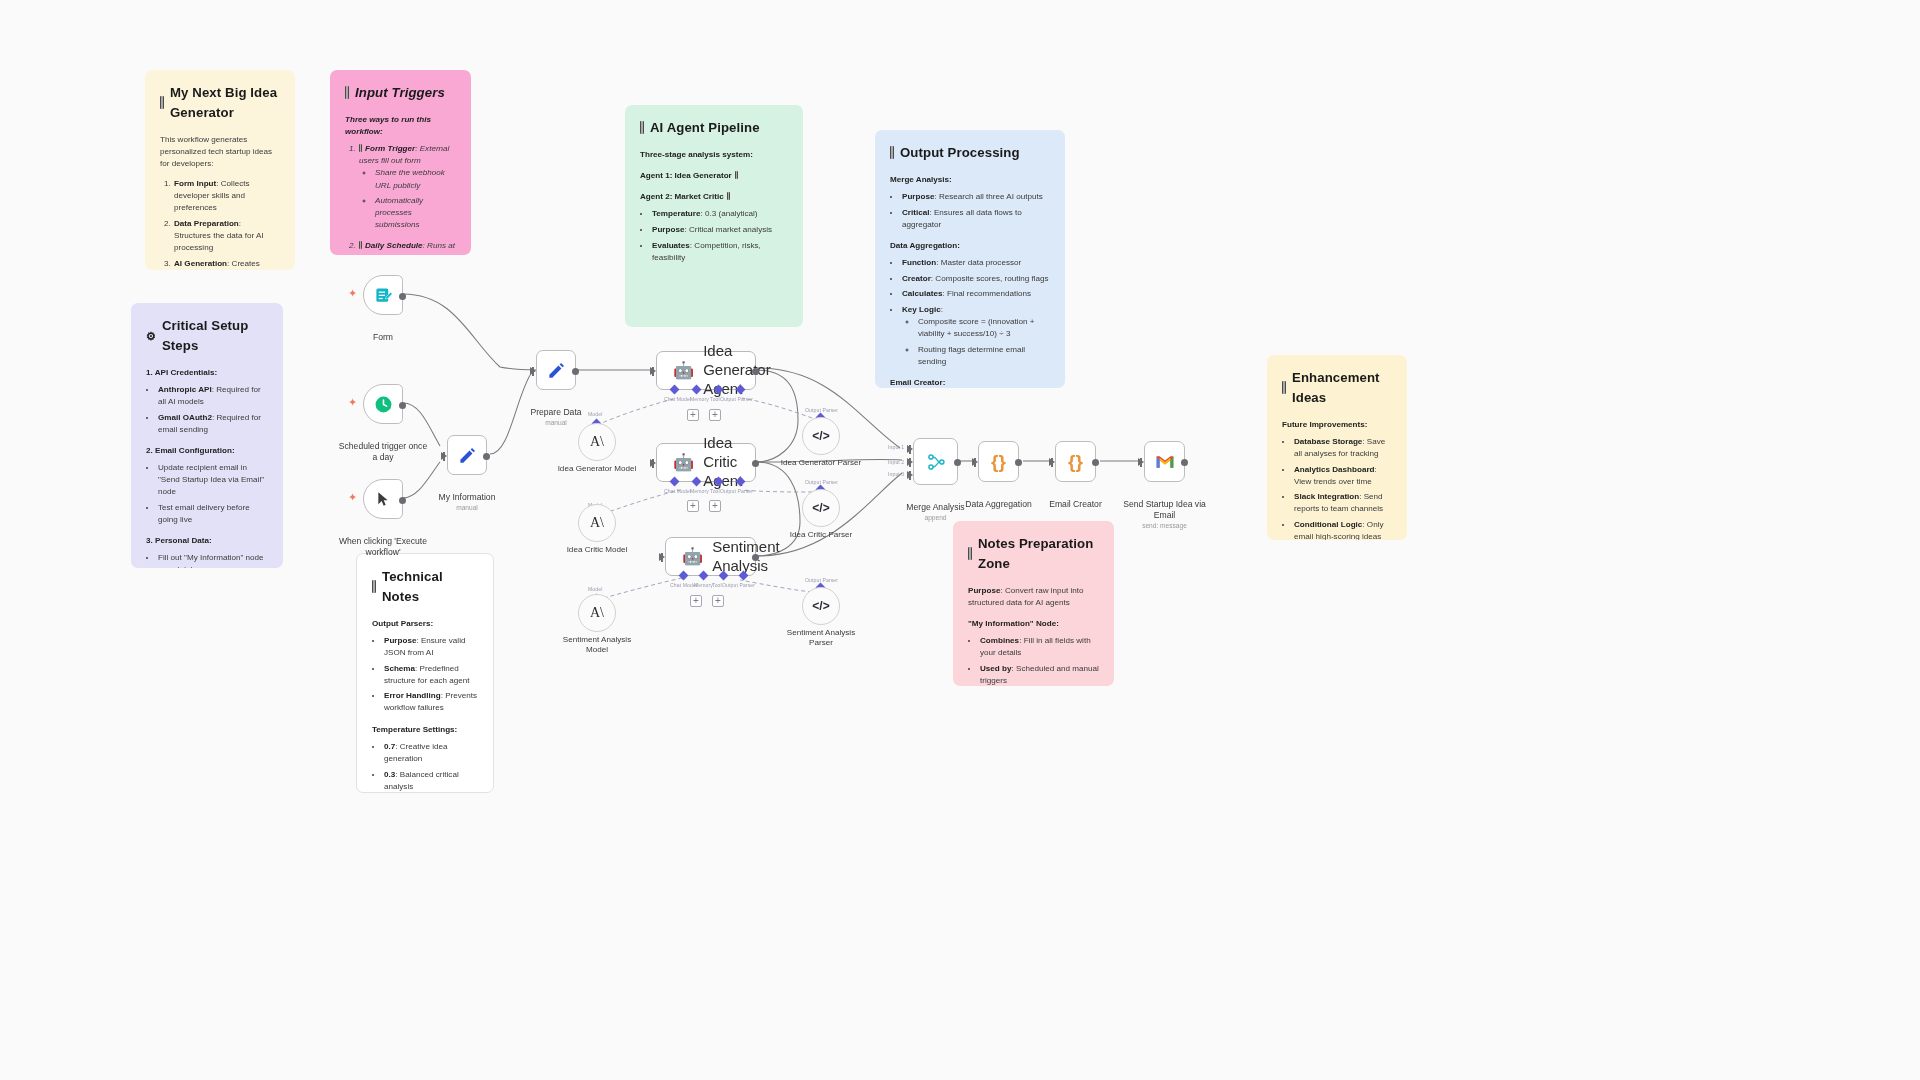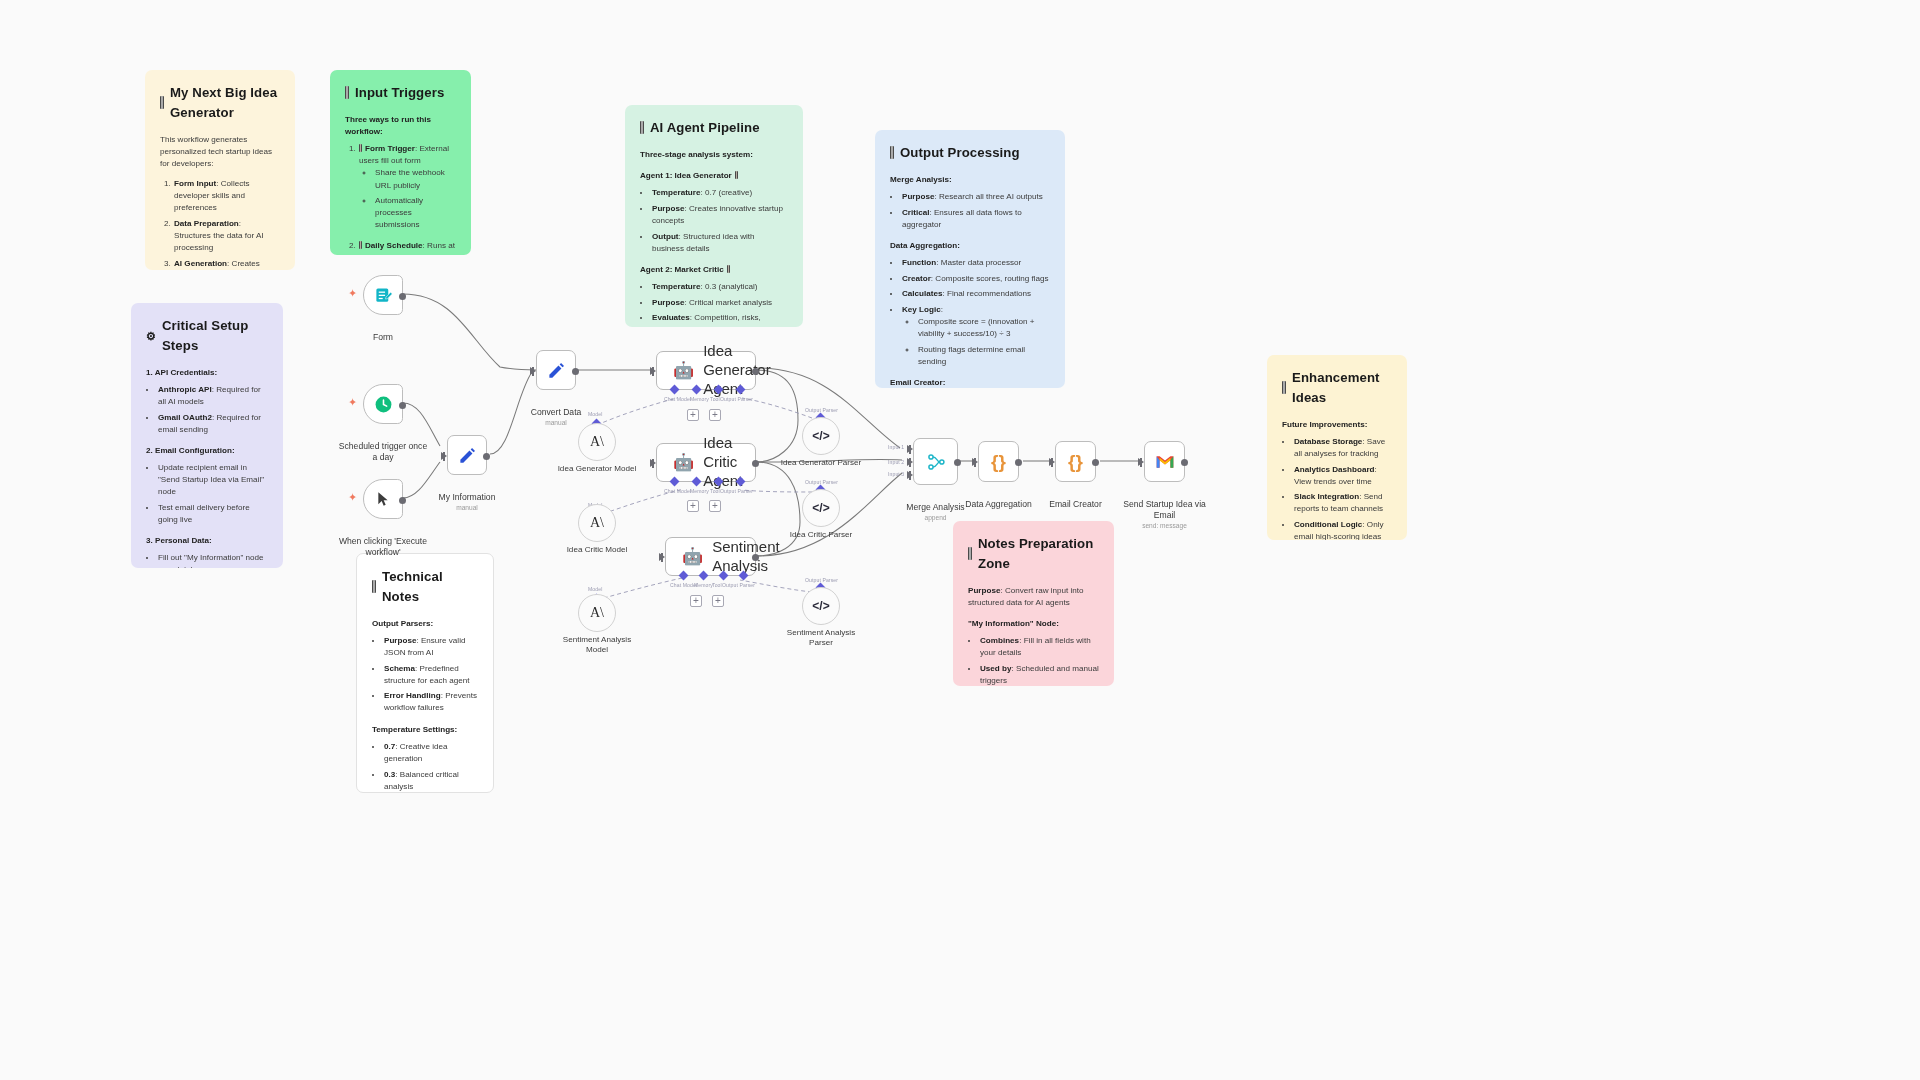--- a/index.html
+++ b/index.html
@@ -46,21 +46,21 @@
   .note p.tight { margin-bottom: 5px; }
   .note b, .note strong { color: #222; font-weight: 700; }
   .note ol { margin: 0 0 8px 13px; }
   .note ul { margin: 0 0 8px 11px; }
   .note li { margin-bottom: 3.5px; padding-left: 1px; }
   .note ul.circ { list-style-type: circle; margin-left: 15px; }
   .note .sect { font-weight: 700; color: #222; margin: 9px 0 5px 0; }
 
   
   .n-yellow { background: #fdf4dc; }
-  .n-orange { background: #86efac; }
+  .n-orange { background: #f9a8d4; font-style: italic; }
   .n-green  { background: #d6f2e3; }
   .n-blue   { background: #dce9f8; }
   .n-purple { background: #e3e1f7; }
   .n-white  { background: #ffffff; border: 1px solid #e2e2e2; }
   .n-pink   { background: #fbd5da; }
   .n-lyellow{ background: #fdf3d3; }
 
   .minibar {
     display:inline-block; width:3px; height:8px; background:#4a4a4a;
     border-radius:1px; vertical-align:-1px; margin-right:3px; position:relative;
@@ -243,25 +243,20 @@
   <div class="note n-green" style="left:625px; top:105px; width:178px; height:222px;">
     <h2>
       <span class="bar"></span>
       <span>AI Agent Pipeline</span>
     </h2>
     <p class="tight"><b>Three-stage analysis system:</b></p>
 
     <div class="sect">
       <span>Agent 1: Idea Generator</span><span class="minibar" style="margin-left:3px"></span>
     </div>
-    <ul>
-      <li><b>Temperature</b><span>: 0.7 (creative)</span></li>
-      <li><b>Purpose</b><span>: Creates innovative startup concepts</span></li>
-      <li><b>Output</b><span>: Structured idea with business details</span></li>
-    </ul>
 
     <div class="sect">
       <span>Agent 2: Market Critic</span><span class="minibar" style="margin-left:3px"></span>
     </div>
     <ul>
       <li><b>Temperature</b><span>: 0.3 (analytical)</span></li>
       <li><b>Purpose</b><span>: Critical market analysis</span></li>
       <li><b>Evaluates</b><span>: Competition, risks, feasibility</span></li>
     </ul>
 
@@ -426,21 +421,21 @@
   </div>
 
   <div class="node" style="left:536px; top:350px; width:40px; height:40px;">
     <svg width="19" height="19" viewBox="0 0 24 24">
       <path d="M3 17.3 L14.5 5.8 L18.2 9.5 L6.7 21 L3 21 Z" fill="#2a52d6"></path>
       <path d="M16 4.3 L17.8 2.5 L21.5 6.2 L19.7 8 Z" fill="#2a52d6"></path>
     </svg>
     <div class="port-in" style="left:-7px; top:16px;"></div>
     <div class="port" style="right:-4px; top:17px;"></div>
     <div class="node-label">
-      <span>Convert Data</span>
+      <span>Prepare Data</span>
       <span class="node-sub">manual</span>
     </div>
   </div>
 
   <div class="agent-node" style="left:656px; top:351px; width:100px; height:39px;">
     <span class="robot">🤖</span>
     <span class="agent-title">Idea Generator Agent</span>
     <div class="port-in" style="left:-7px; top:15px;"></div>
     <div class="port" style="right:-4px; top:16px;"></div>
     <div class="dia" style="left:14px; bottom:-4px;"></div>

